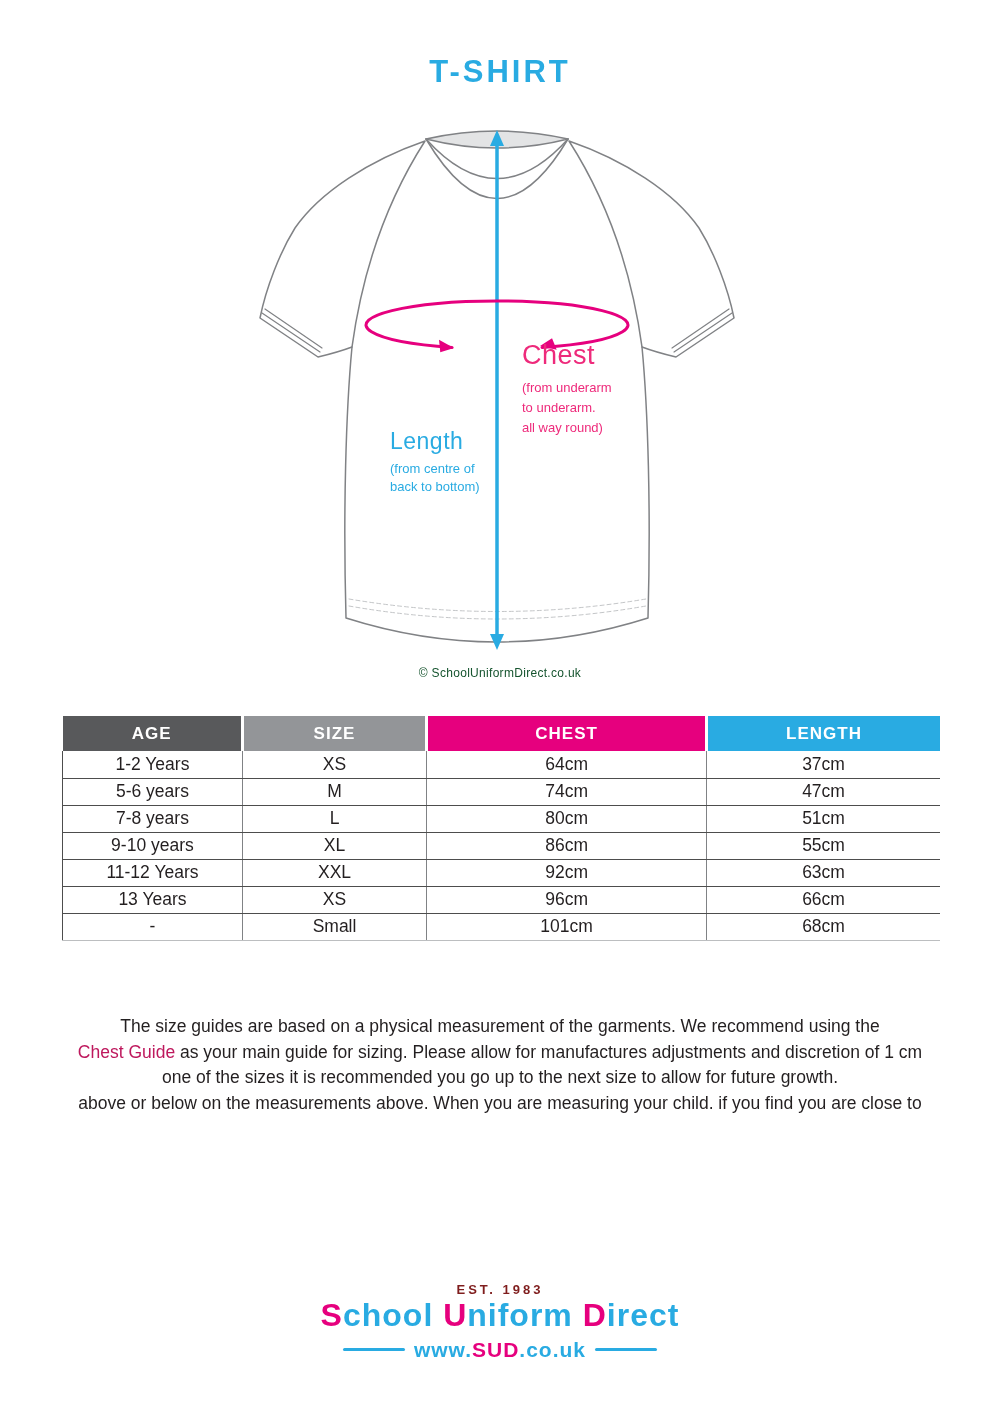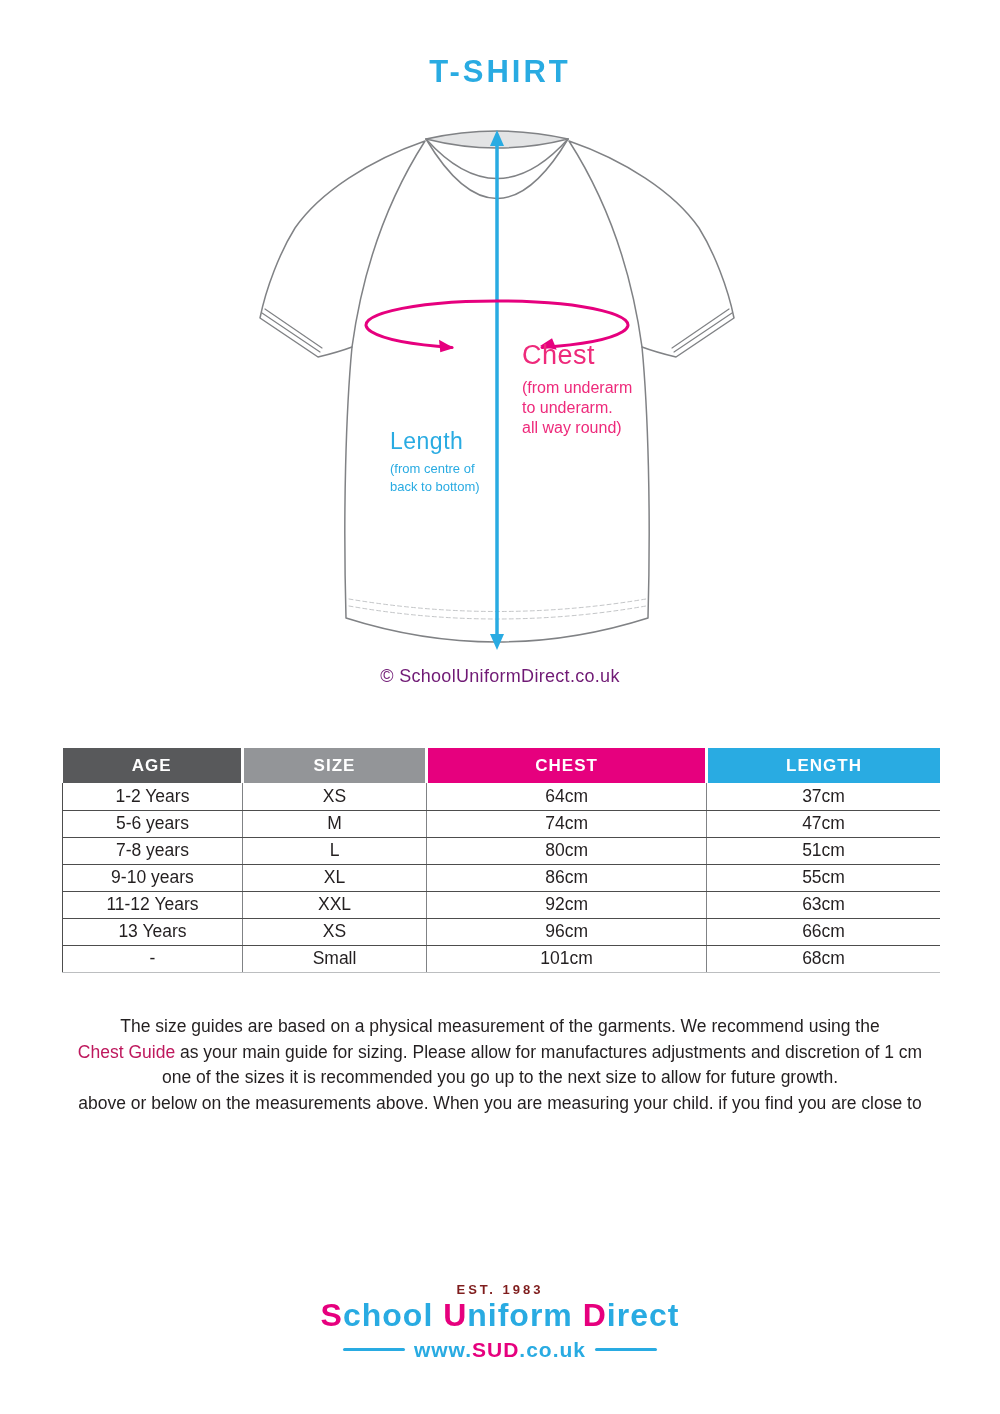--- a/index.html
+++ b/index.html
@@ -7,31 +7,31 @@
   .page { position:relative; width:1000px; height:1414px; background:#ffffff; overflow:hidden;border-radius:24px; }
 
   .title { position:absolute; top:54px; left:0; width:100%; text-align:center;
            color:#29ABE2; font-size:31px; font-weight:bold; letter-spacing:3px; }
 
   .diagram { position:absolute; left:240px; top:110px; width:520px; height:550px; }
   .diagram svg { position:absolute; left:0; top:0; }
 
   .chest-label { position:absolute; left:282px; top:230px; color:#EE2A7B; }
   .chest-label .big { font-size:27px; letter-spacing:0.5px; }
-  .chest-label .small { font-size:16px; line-height:20px; margin-top:7px; }
+  .chest-label .small { font-size:13px; line-height:20px; margin-top:7px; }
 
   .length-label { position:absolute; left:150px; top:318px; color:#29ABE2; }
   .length-label .big { font-size:23px; letter-spacing:0.5px; }
   .length-label .small { font-size:13px; line-height:18px; margin-top:5px; }
 
   .copyright { position:absolute; top:666px; left:0; width:100%; text-align:center;
-               color:#701a75; font-size:18px; letter-spacing:0.3px; }
+               color:#14532d; font-size:12px; letter-spacing:0.3px; }
 
   table.size-table { position:absolute; left:62px; top:716px; width:878px;
-                     border-collapse:collapse; table-layout:fixed;margin-top:32px; }
+                     border-collapse:collapse; table-layout:fixed; }
   .size-table th { height:35px; color:#ffffff; font-size:17px; font-weight:bold;
                    letter-spacing:1px; text-align:center; }
   .size-table th + th { border-left:3px solid #ffffff; }
   .th-age    { background:#58595B; }
   .th-size   { background:#939598; }
   .th-chest  { background:#E6007E; }
   .th-length { background:#29ABE2; }
   .size-table td { height:27px; text-align:center; font-size:17.5px; color:#231F20;
                    border-bottom:1px solid #4D4D4D; border-left:1px solid #808285; }
   .size-table td:first-child { border-left:1px solid #4D4D4D; }

